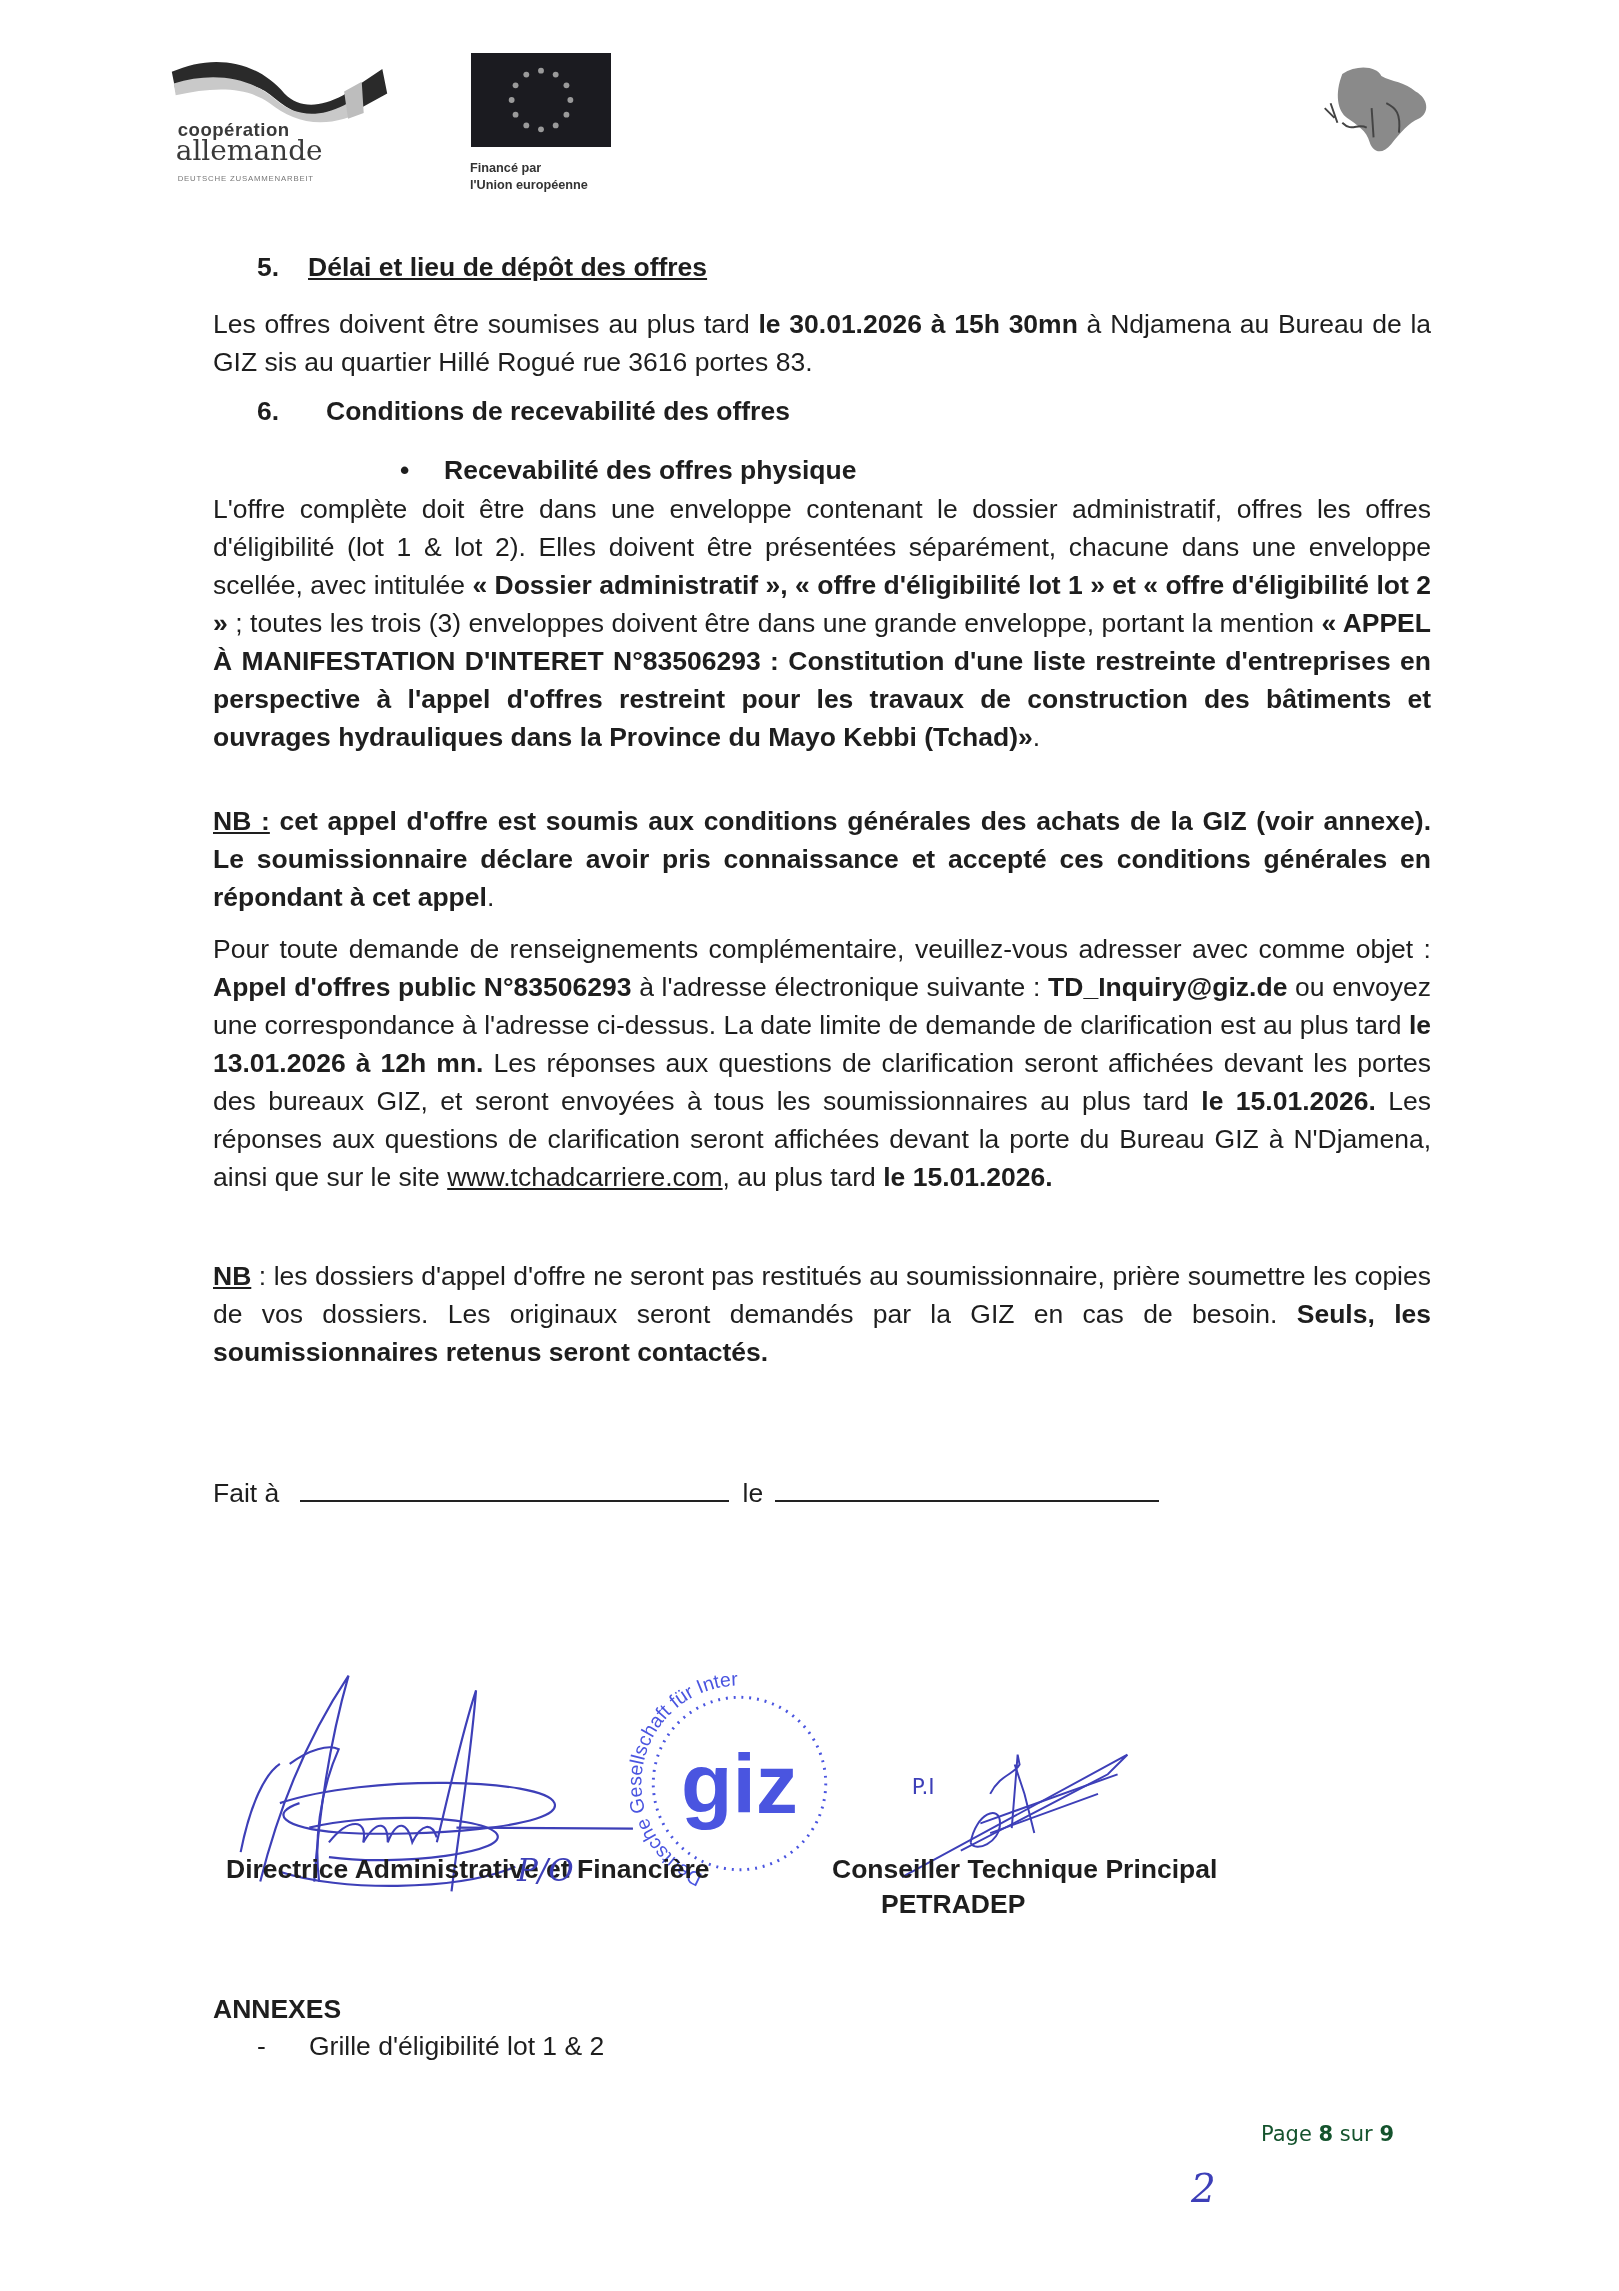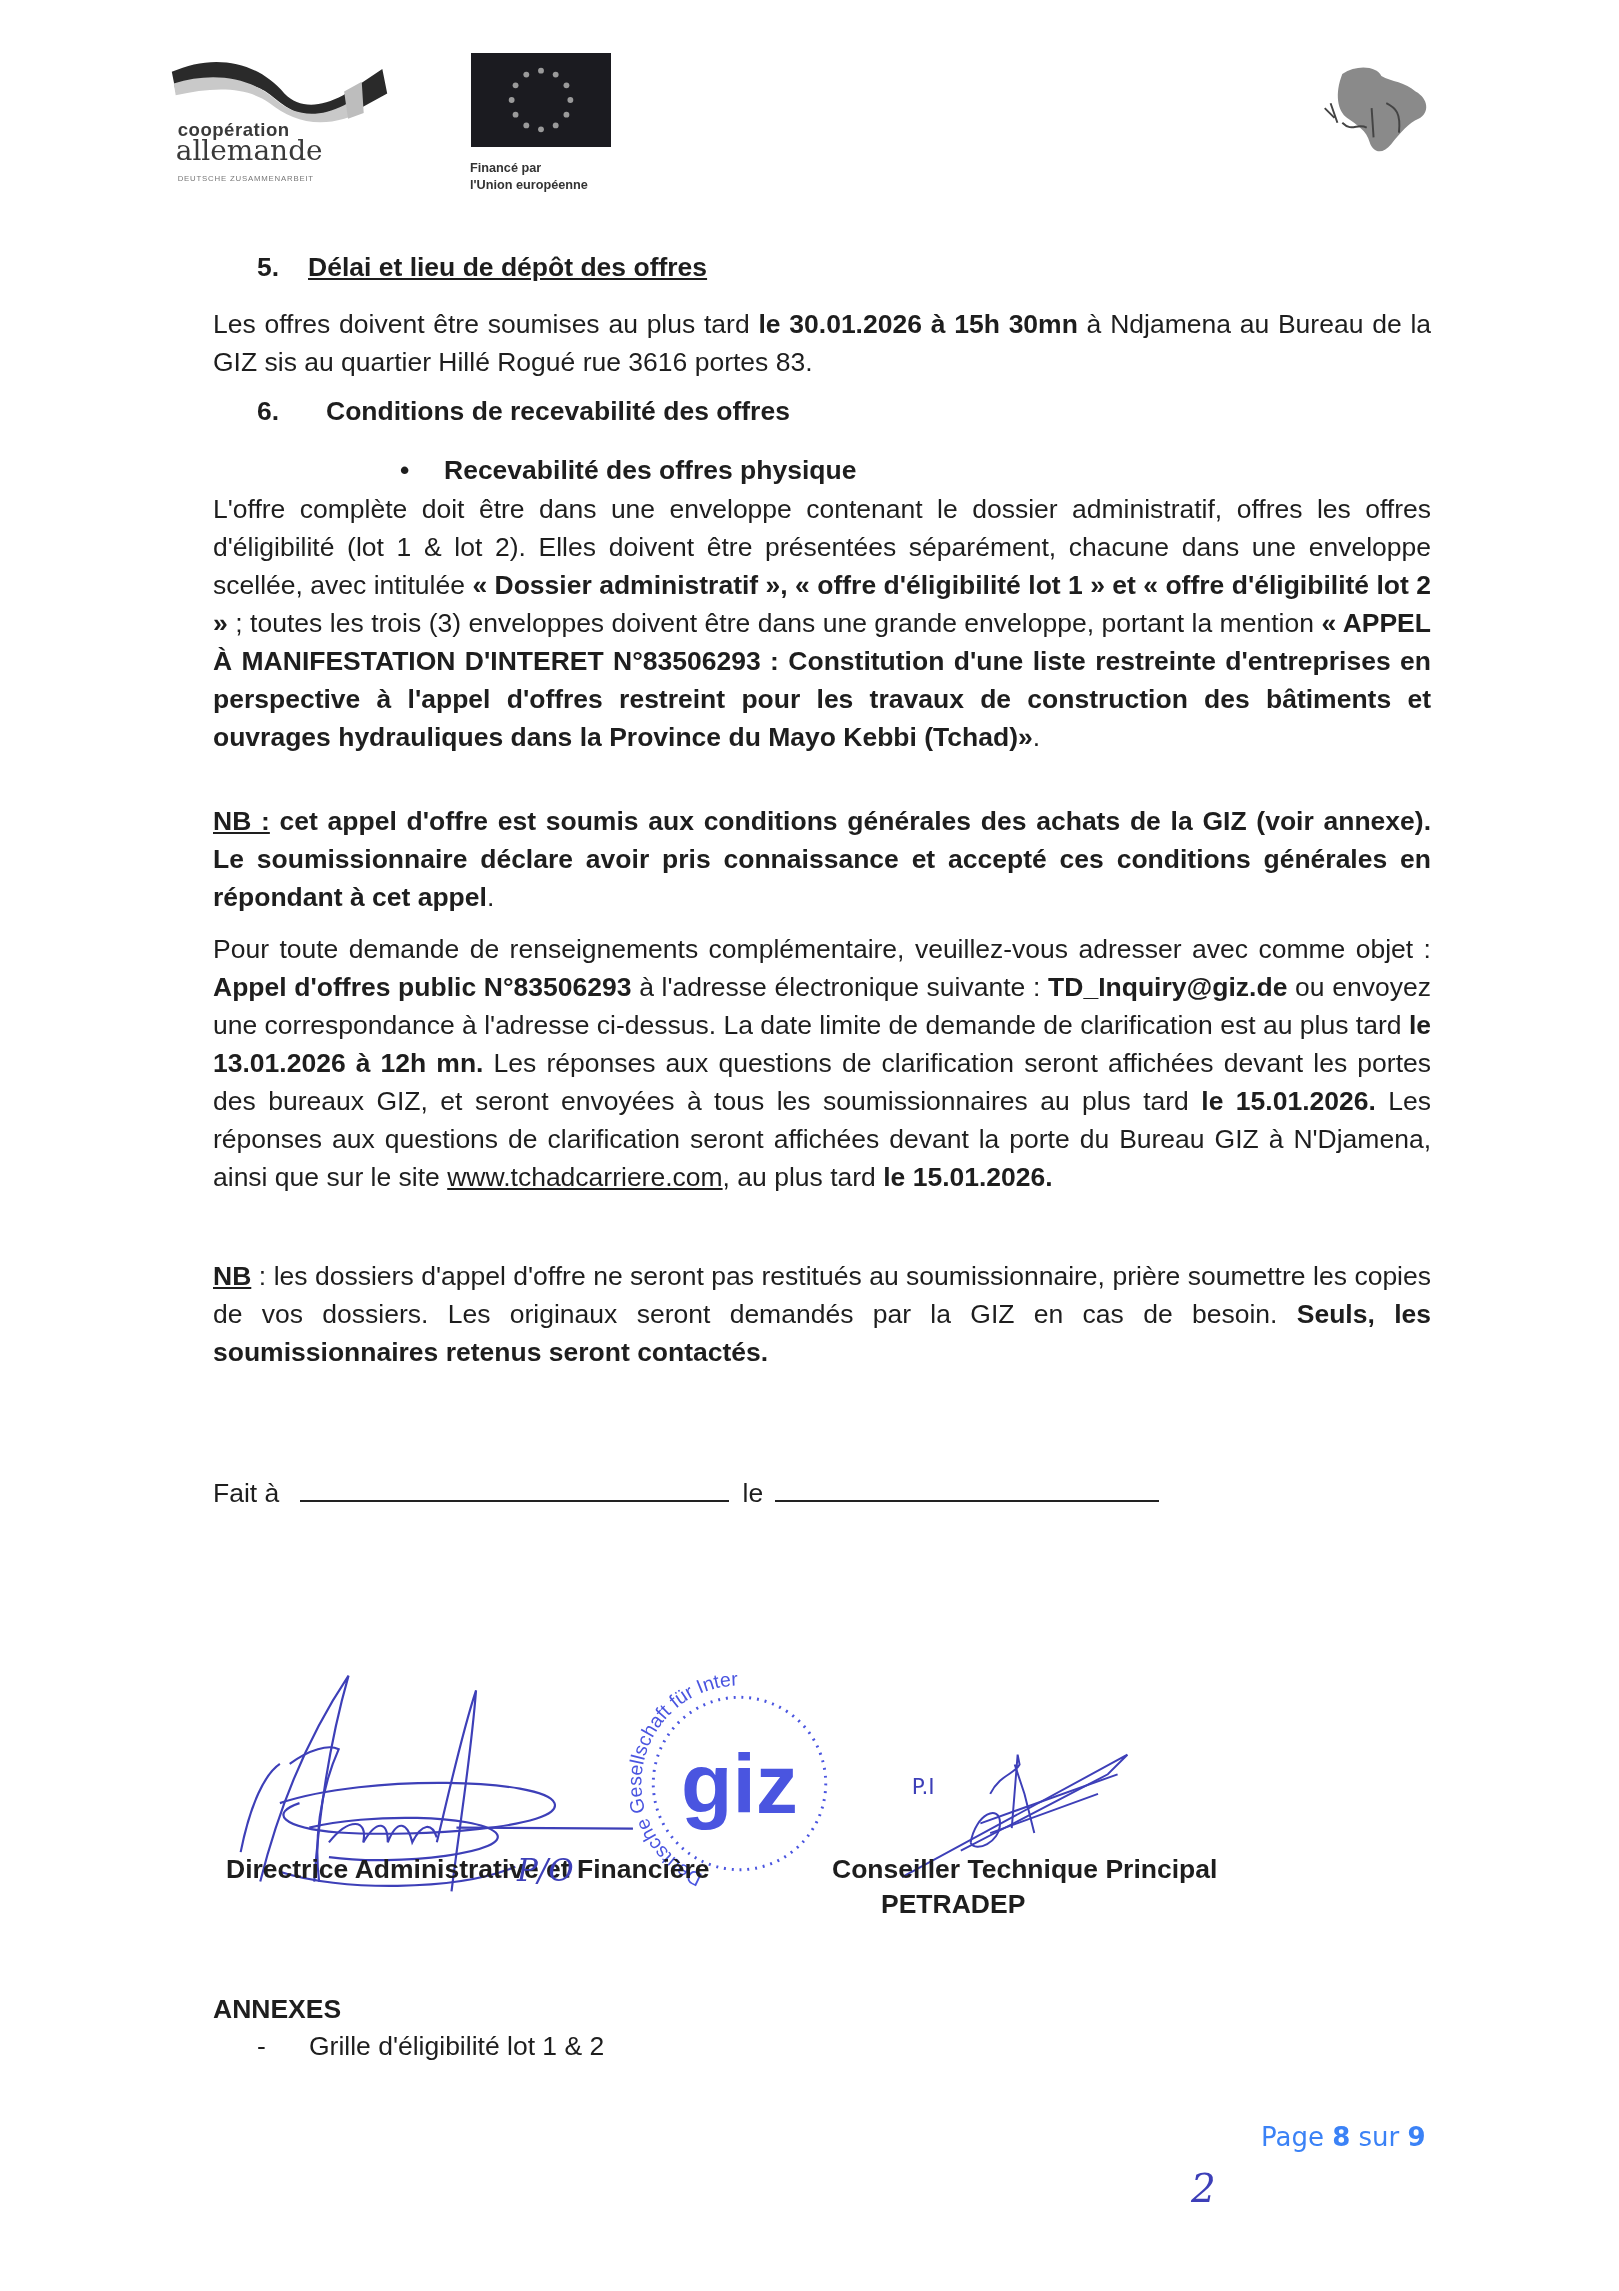--- a/index.html
+++ b/index.html
@@ -48,21 +48,21 @@
   #sig-right { left: 902px; top: 1735px; }
   #sign-title-left { left: 226px; top: 1852px; font-size: 26.5px; font-weight: bold; line-height: 35px; }
   #sign-title-right { left: 832px; top: 1852px; font-size: 26.5px; font-weight: bold; line-height: 35px; }
   #sign-title-right .l2 { padding-left: 0px; margin-left: 47px; }
   #initials-po { left: 469px; top: 1852px; margin-left: 48px; }
 
   #annexes { left: 213px; top: 1994px; font-size: 26.5px; font-weight: bold; }
   #annex-item { left: 257px; top: 2031px; font-size: 26.5px; }
   #annex-item .dash { display: inline-block; width: 52px; }
 
-  #page-num { left: 1261px; top: 2122px; font-family: "DejaVu Sans", sans-serif; font-size: 26px; color: #3b82f6; }
+  #page-num { left: 1261px; top: 2122px; font-family: "DejaVu Sans", sans-serif; font-size: 21px; color: #14532d; }
   #initial-bottom { left: 1191px; top: 2166px; }
 </style>
 </head>
 <body>
 
 <div id="logo-coop" class="abs">
   <svg width="235" height="69" viewBox="0 0 240 70">
     <path d="M10 18 C50 0, 95 5, 125 40 C140 55, 160 55, 185 42 L225 15 L230 40 L190 62 C160 72, 135 62, 115 45 C90 22, 50 25, 14 38 Z" fill="#2a2a2a"></path>
     <path d="M12 30 C50 18, 90 22, 118 48 C135 62, 158 66, 186 52 L196 46 L198 62 L186 66 C155 75, 130 66, 110 50 C85 32, 50 34, 14 42 Z" fill="#c9c9c9"></path>
     <path d="M186 38 L204 28 L206 60 L190 66 Z" fill="#bdbdbd"></path>

